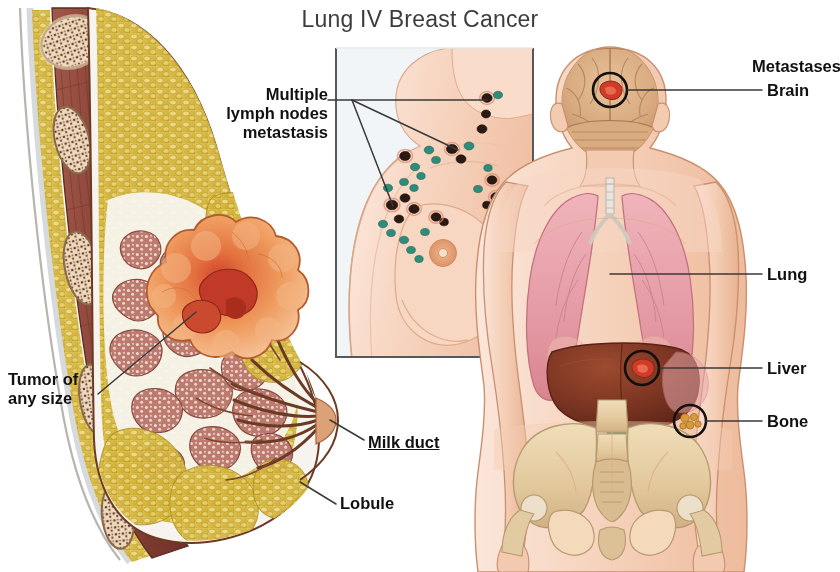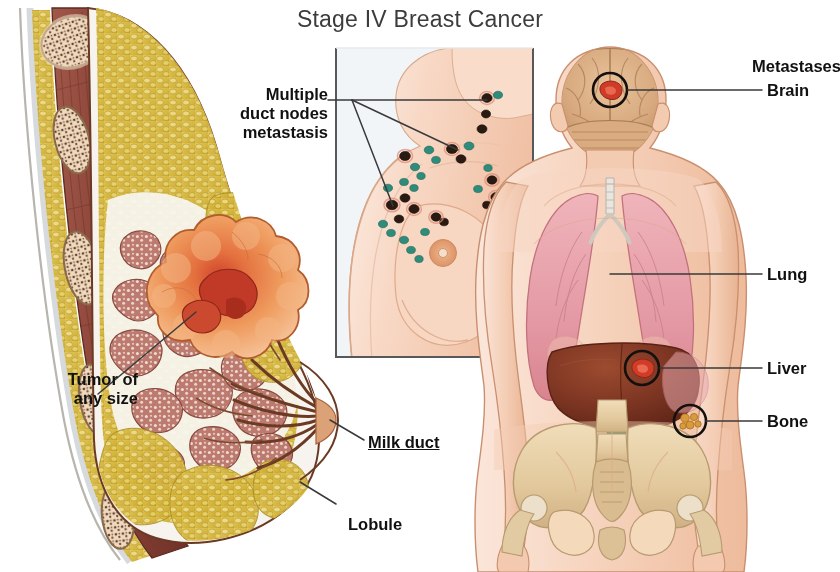--- a/index.html
+++ b/index.html
@@ -540,31 +540,31 @@
         <path d="M352,100 L393,206"></path>
       </g>
 
       <path d="M628,90 L762,90"></path>
       <path d="M610,274 L762,274"></path>
       <path d="M660,368 L762,368"></path>
       <path d="M706,421 L762,421"></path>
     </g>
   </svg>
 
-  <div class="title">Stage IV Breast Cancer</div>
-
-  <div class="lbl l" style="left:8px; top:370px; width:130px;text-align:right;">Tumor of
+  <div class="title">Lung IV Breast Cancer</div>
+
+  <div class="lbl l" style="left:8px; top:370px; width:130px;">Tumor of
 any size</div>
 
   <div class="lbl l" style="left:368px; top:433px; width:130px;text-decoration:underline;">Milk duct</div>
 
-  <div class="lbl l" style="left:340px; top:515px; width:120px;margin-left:8px;">Lobule</div>
+  <div class="lbl l" style="left:340px; top:494px; width:120px;">Lobule</div>
 
   <div class="lbl r" style="left:188px; top:85px; width:140px;">Multiple
-duct nodes
+lymph nodes
 metastasis</div>
 
   <div class="lbl l" style="left:752px; top:57px; width:90px;">Metastases</div>
 
   <div class="lbl l" style="left:767px; top:81px; width:80px;">Brain</div>
 
   <div class="lbl l" style="left:767px; top:265px; width:80px;">Lung</div>
 
   <div class="lbl l" style="left:767px; top:359px; width:80px;">Liver</div>
 

